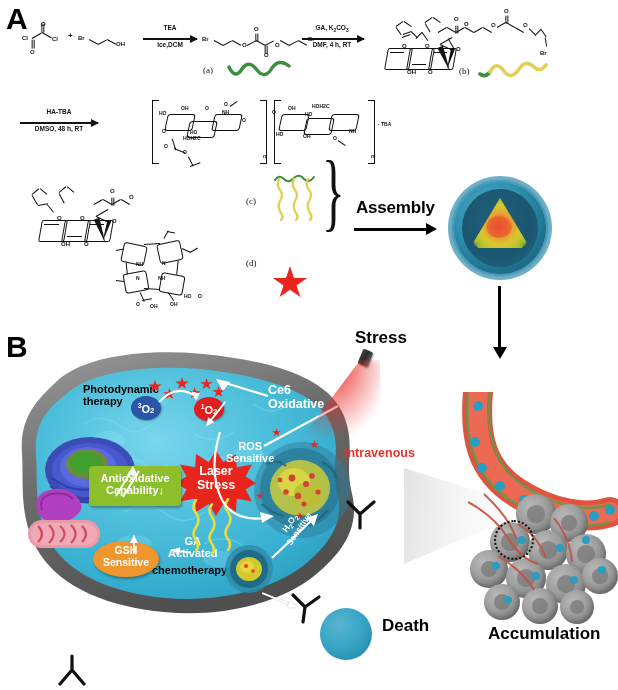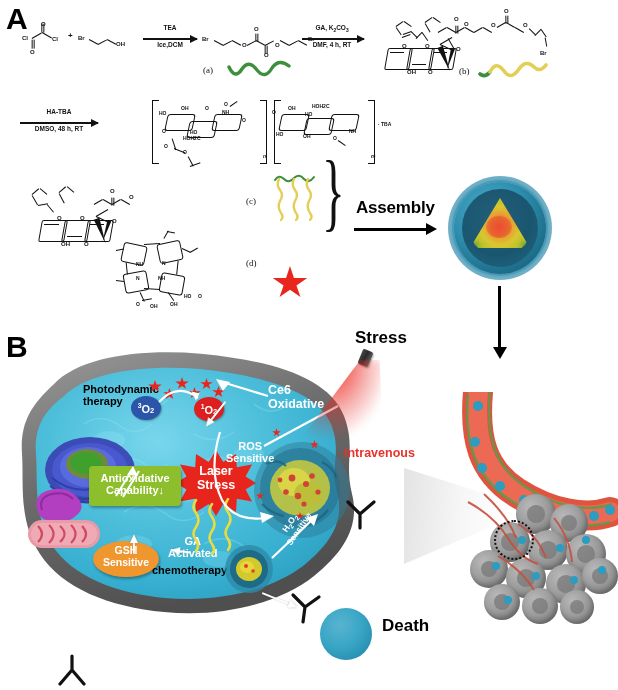--- a/index.html
+++ b/index.html
@@ -676,14 +676,15 @@
     <div class="npdot" style="left:116px;top:44px;width:8px;height:8px;"></div>
     <div class="npdot" style="left:26px;top:70px;width:8px;height:8px;"></div>
     <div class="npdot" style="left:66px;top:80px;width:8px;height:8px;"></div>
     <div class="npdot" style="left:104px;top:84px;width:8px;height:8px;"></div>
     <div class="npdot" style="left:132px;top:74px;width:8px;height:8px;"></div>
     <div class="npdot" style="left:38px;top:104px;width:8px;height:8px;"></div>
   </div>
 
   <div class="dash-circle" style="left:494px;top:520px;width:36px;height:36px;"></div>
 
+  <div class="lbl" style="left:488px;top:624px;font-size:17px;color:#000;">Accumulation</div>
 
 </div>
 
 </body></html>

